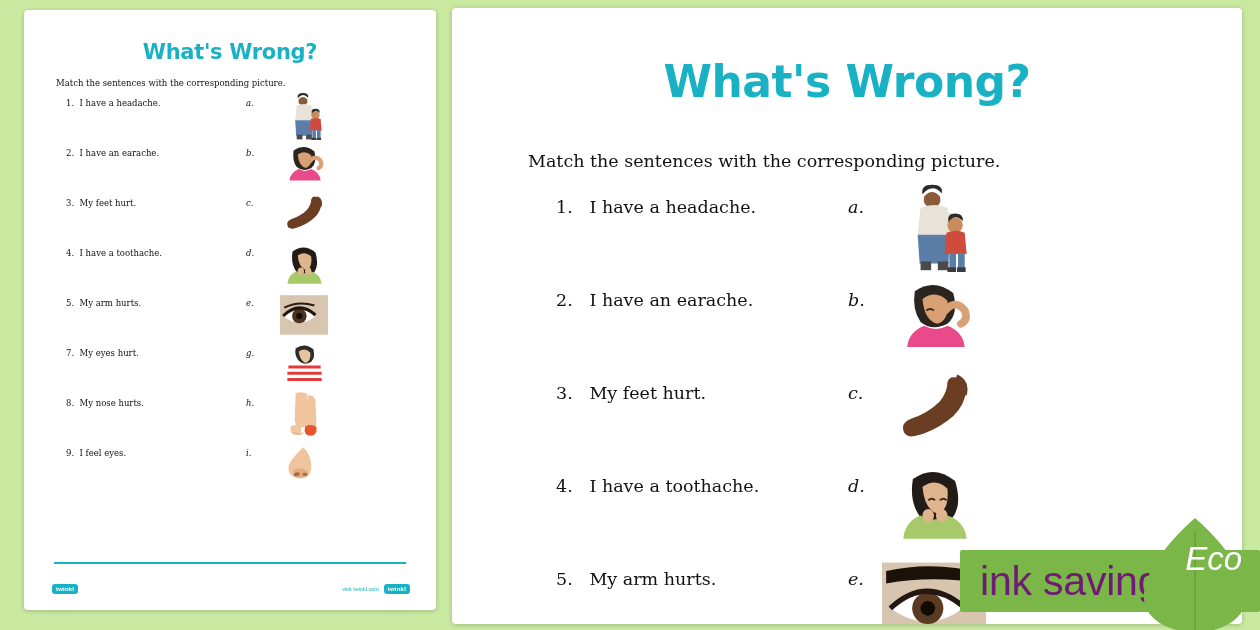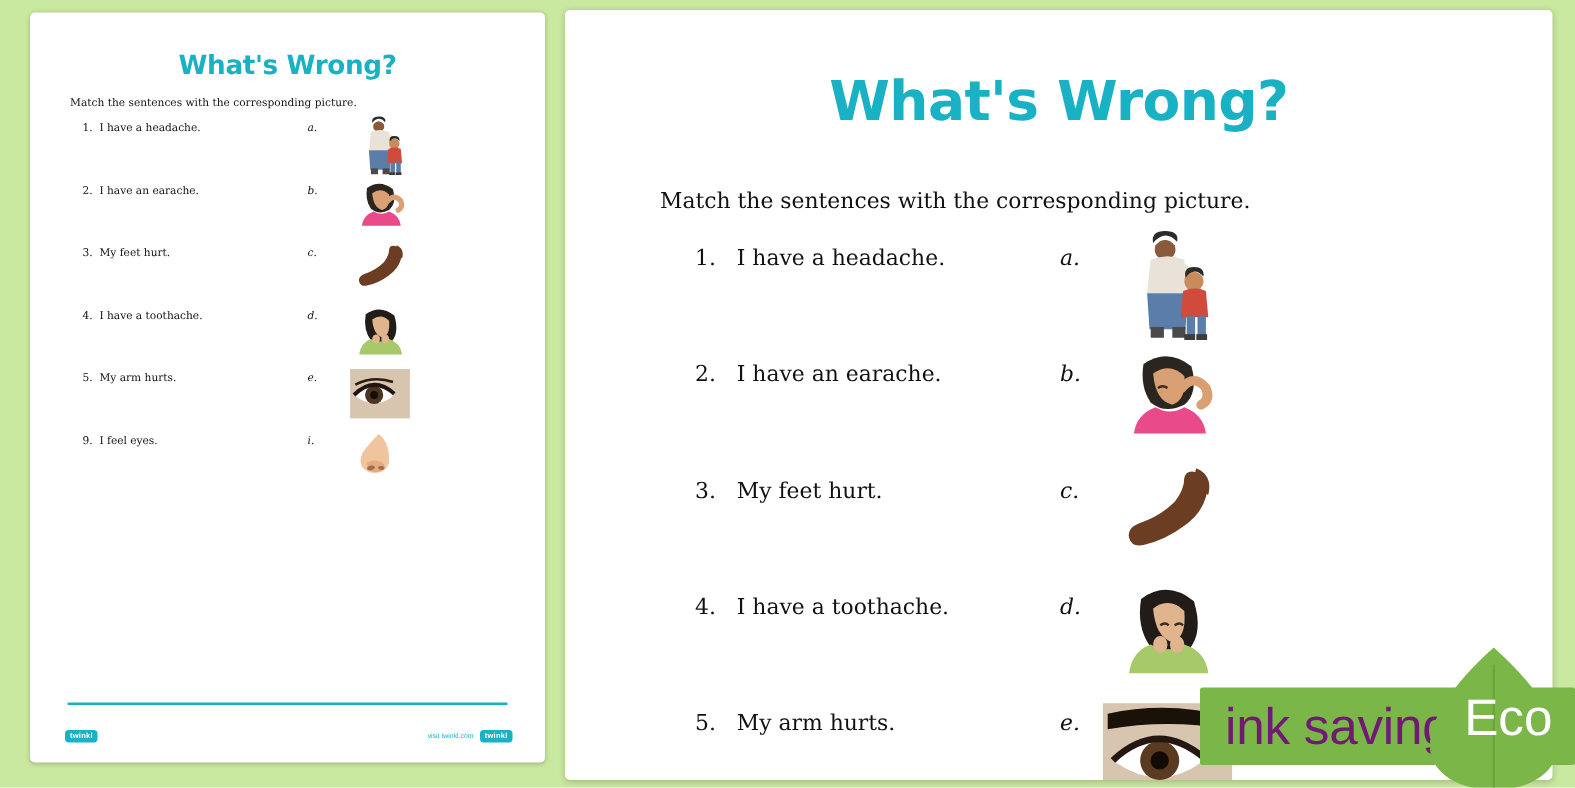--- a/index.html
+++ b/index.html
@@ -213,26 +213,27 @@
     position: absolute;
     right: 6px;
     bottom: -6px;
     width: 118px;
     height: 120px;
     z-index: 41;
   }
   #eco-word {
     position: absolute;
     right: 18px;
-    bottom: 32px;
+    bottom: 52px;
     color: #ffffff;
     font-family: "Liberation Sans", sans-serif;
-    font-size: 41px;
+    font-size: 33px;
     font-weight: normal;
     z-index: 42;
+    font-style: italic;
   }
 
   
   .ill { position: relative; width: 100%; height: 100%; }
   .ill svg { display: block; width: 100%; height: 100%; }
 </style>
 </head>
 <body>
 
 <div id="thumb-page">
@@ -342,21 +343,60 @@
               <circle cx="41" cy="50" r="14" fill="#4a3320"></circle>
               <circle cx="41" cy="50" r="6" fill="#140d06"></circle>
               <path d="M10 50 q30 -30 62 -2" fill="none" stroke="#221510" stroke-width="6"></path>
               <path d="M12 34 q28 -14 58 -4" fill="none" stroke="#2b1c12" stroke-width="4"></path>
             </svg>
           </span>
         </span>
       </div>
 
 
-
+      <div class="t-row">
+        <span class="t-num">
+          <span>7.</span>
+          &nbsp;<span>My eyes hurt.</span>
+        </span>
+        <span class="t-letter">g.</span>
+        <span class="t-pic">
+          <span class="ill">
+            <svg viewBox="0 0 100 100">
+              <rect x="0" y="0" width="100" height="100" fill="#ffffff"></rect>
+              <path d="M34 16 q18 -12 34 2 q4 16 -4 24 q-14 8 -24 -2 q-9 -10 -6 -24z" fill="#2b2b2b"></path>
+              <path d="M40 22 q12 -8 22 2 q2 16 -8 20 q-12 -3 -14 -22z" fill="#e8c49b"></path>
+              <path d="M32 44 q18 10 34 0 q16 6 16 26 l-64 0 q0 -20 14 -26z" fill="#ffffff"></path>
+              <path d="M20 52 l62 0" stroke="#e03c3c" stroke-width="6" fill="none"></path>
+              <path d="M18 64 l66 0" stroke="#e03c3c" stroke-width="6" fill="none"></path>
+              <path d="M18 76 l66 0" stroke="#e03c3c" stroke-width="6" fill="none"></path>
+            </svg>
+          </span>
+        </span>
+      </div>
+
+      <div class="t-row">
+        <span class="t-num">
+          <span>8.</span>
+          &nbsp;<span>My nose hurts.</span>
+        </span>
+        <span class="t-letter">h.</span>
+        <span class="t-pic">
+          <span class="ill">
+            <svg viewBox="0 0 100 100">
+              <rect x="0" y="0" width="100" height="100" fill="#ffffff"></rect>
+              <path d="M34 6 q14 -4 22 2 l4 50 q-4 14 -16 14 q-10 0 -12 -14z" fill="#f0c49c"></path>
+              <path d="M58 10 q12 0 14 10 l2 46 q0 12 -12 14 q-10 -1 -10 -14z" fill="#f0c49c"></path>
+              <path d="M24 70 q12 -6 20 0 q4 12 -6 16 q-16 2 -14 -16z" fill="#f0c49c"></path>
+              <path d="M52 70 q14 -6 22 2 q2 14 -10 16 q-16 0 -12 -18z" fill="#e8552c"></path>
+              <path d="M30 82 q14 6 18 0" fill="none" stroke="#d8a075" stroke-width="2"></path>
+            </svg>
+          </span>
+        </span>
+      </div>
 
       <div class="t-row">
         <span class="t-num">
           <span>9.</span>
           &nbsp;<span>I feel eyes.</span>
         </span>
         <span class="t-letter">i.</span>
         <span class="t-pic">
           <span class="ill">
             <svg viewBox="0 0 100 100">

